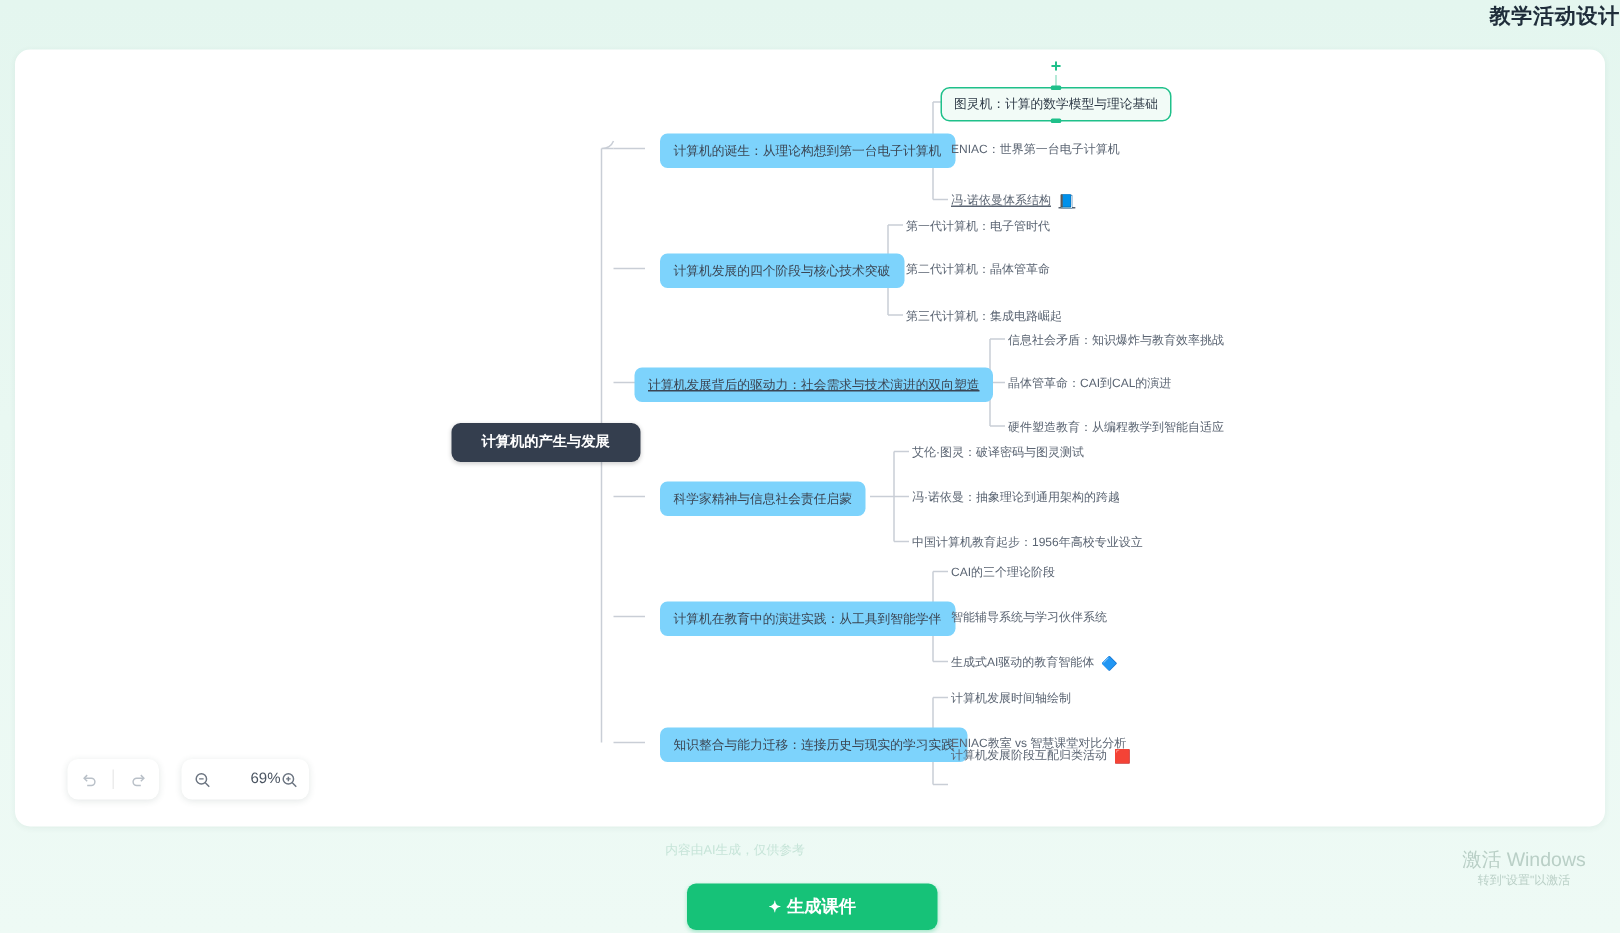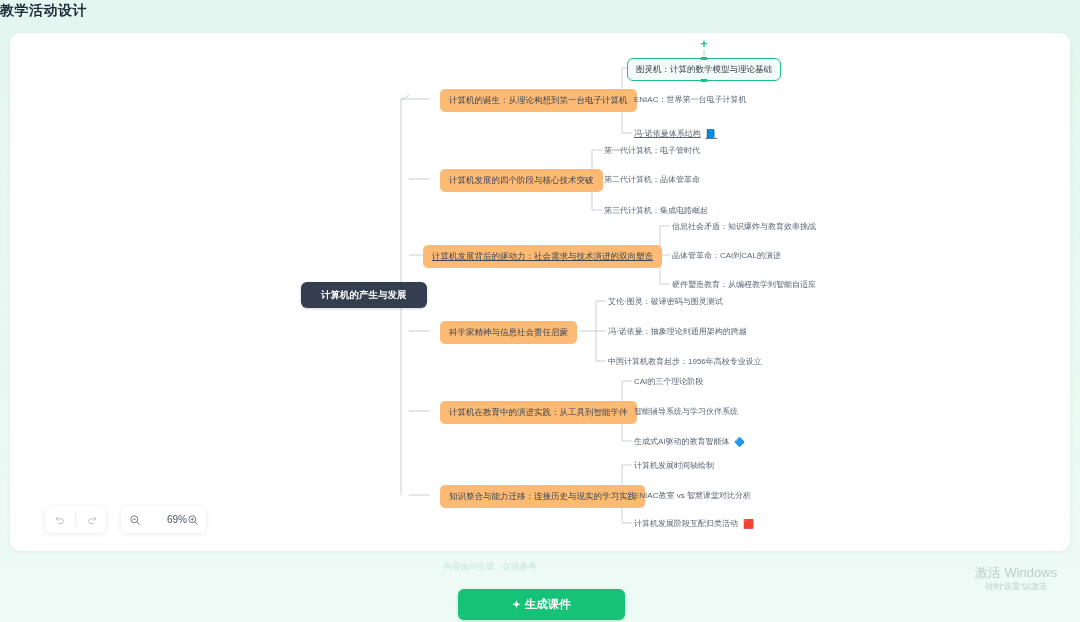--- a/index.html
+++ b/index.html
@@ -11,21 +11,21 @@
   }
   #app {
     position: relative;
     width: 1080px; height: 622px;
     background: linear-gradient(180deg,#e4f6ef 0%, #e9f8f2 45%, #eefaf5 100%);
   }
 
   
   .page-title {
     position: absolute; top: 2px; left: 0; width: 1080px;
-    text-align: left;
+    text-align: right;
     font-size: 14px; font-weight: bold; color: #1f2d3a;
     letter-spacing: .5px;
   }
 
   
   .canvas-card {
     position: absolute; left: 10px; top: 33px;
     width: 1060px; height: 518px;
     background: #ffffff;
     border-radius: 10px;
@@ -48,21 +48,21 @@
   .node.root {
     background: #343e4e;
     color: #ffffff;
     font-size: 9.5px;
     font-weight: bold;
     padding: 7px 20px;
     border-radius: 6px;
     box-shadow: 0 1px 3px rgba(0,0,0,.18);
   }
   .node.lvl1 {
-    background: #fdba74;
+    background: #7dd3fc;
     padding: 6px 9px;
     border-radius: 5px;
     color: #3b4654;
     font-size: 8.5px;
   }
   .node.lvl2 {
     background: transparent;
     padding: 2px 2px;
     color: #5a6472;
     font-size: 8px;
@@ -291,21 +291,21 @@
 
       <div class="node lvl1" style="left:430px; top:452px;">
         <span>知识整合与能力迁移：连接历史与现实的学习实践</span>
       </div>
       <div class="node lvl2" style="left:622px; top:426px;">
         <span>计算机发展时间轴绘制</span>
       </div>
       <div class="node lvl2" style="left:622px; top:456px;">
         <span>ENIAC教室 vs 智慧课堂对比分析</span>
       </div>
-      <div class="node lvl2" style="left:622px; top:484px;">
+      <div class="node lvl2" style="left:622px; top:464px;">
         <span>计算机发展阶段互配归类活动</span>
         <span class="badge">🟥</span>
       </div>
 
     </div>
 
     <div class="toolbar tb-history">
       <div class="tb-btn">
         <svg width="11" height="11" viewBox="0 0 16 16" fill="none" stroke="currentColor" stroke-width="1.4">
           <path d="M3 7h7a3.5 3.5 0 110 7H6"></path>

